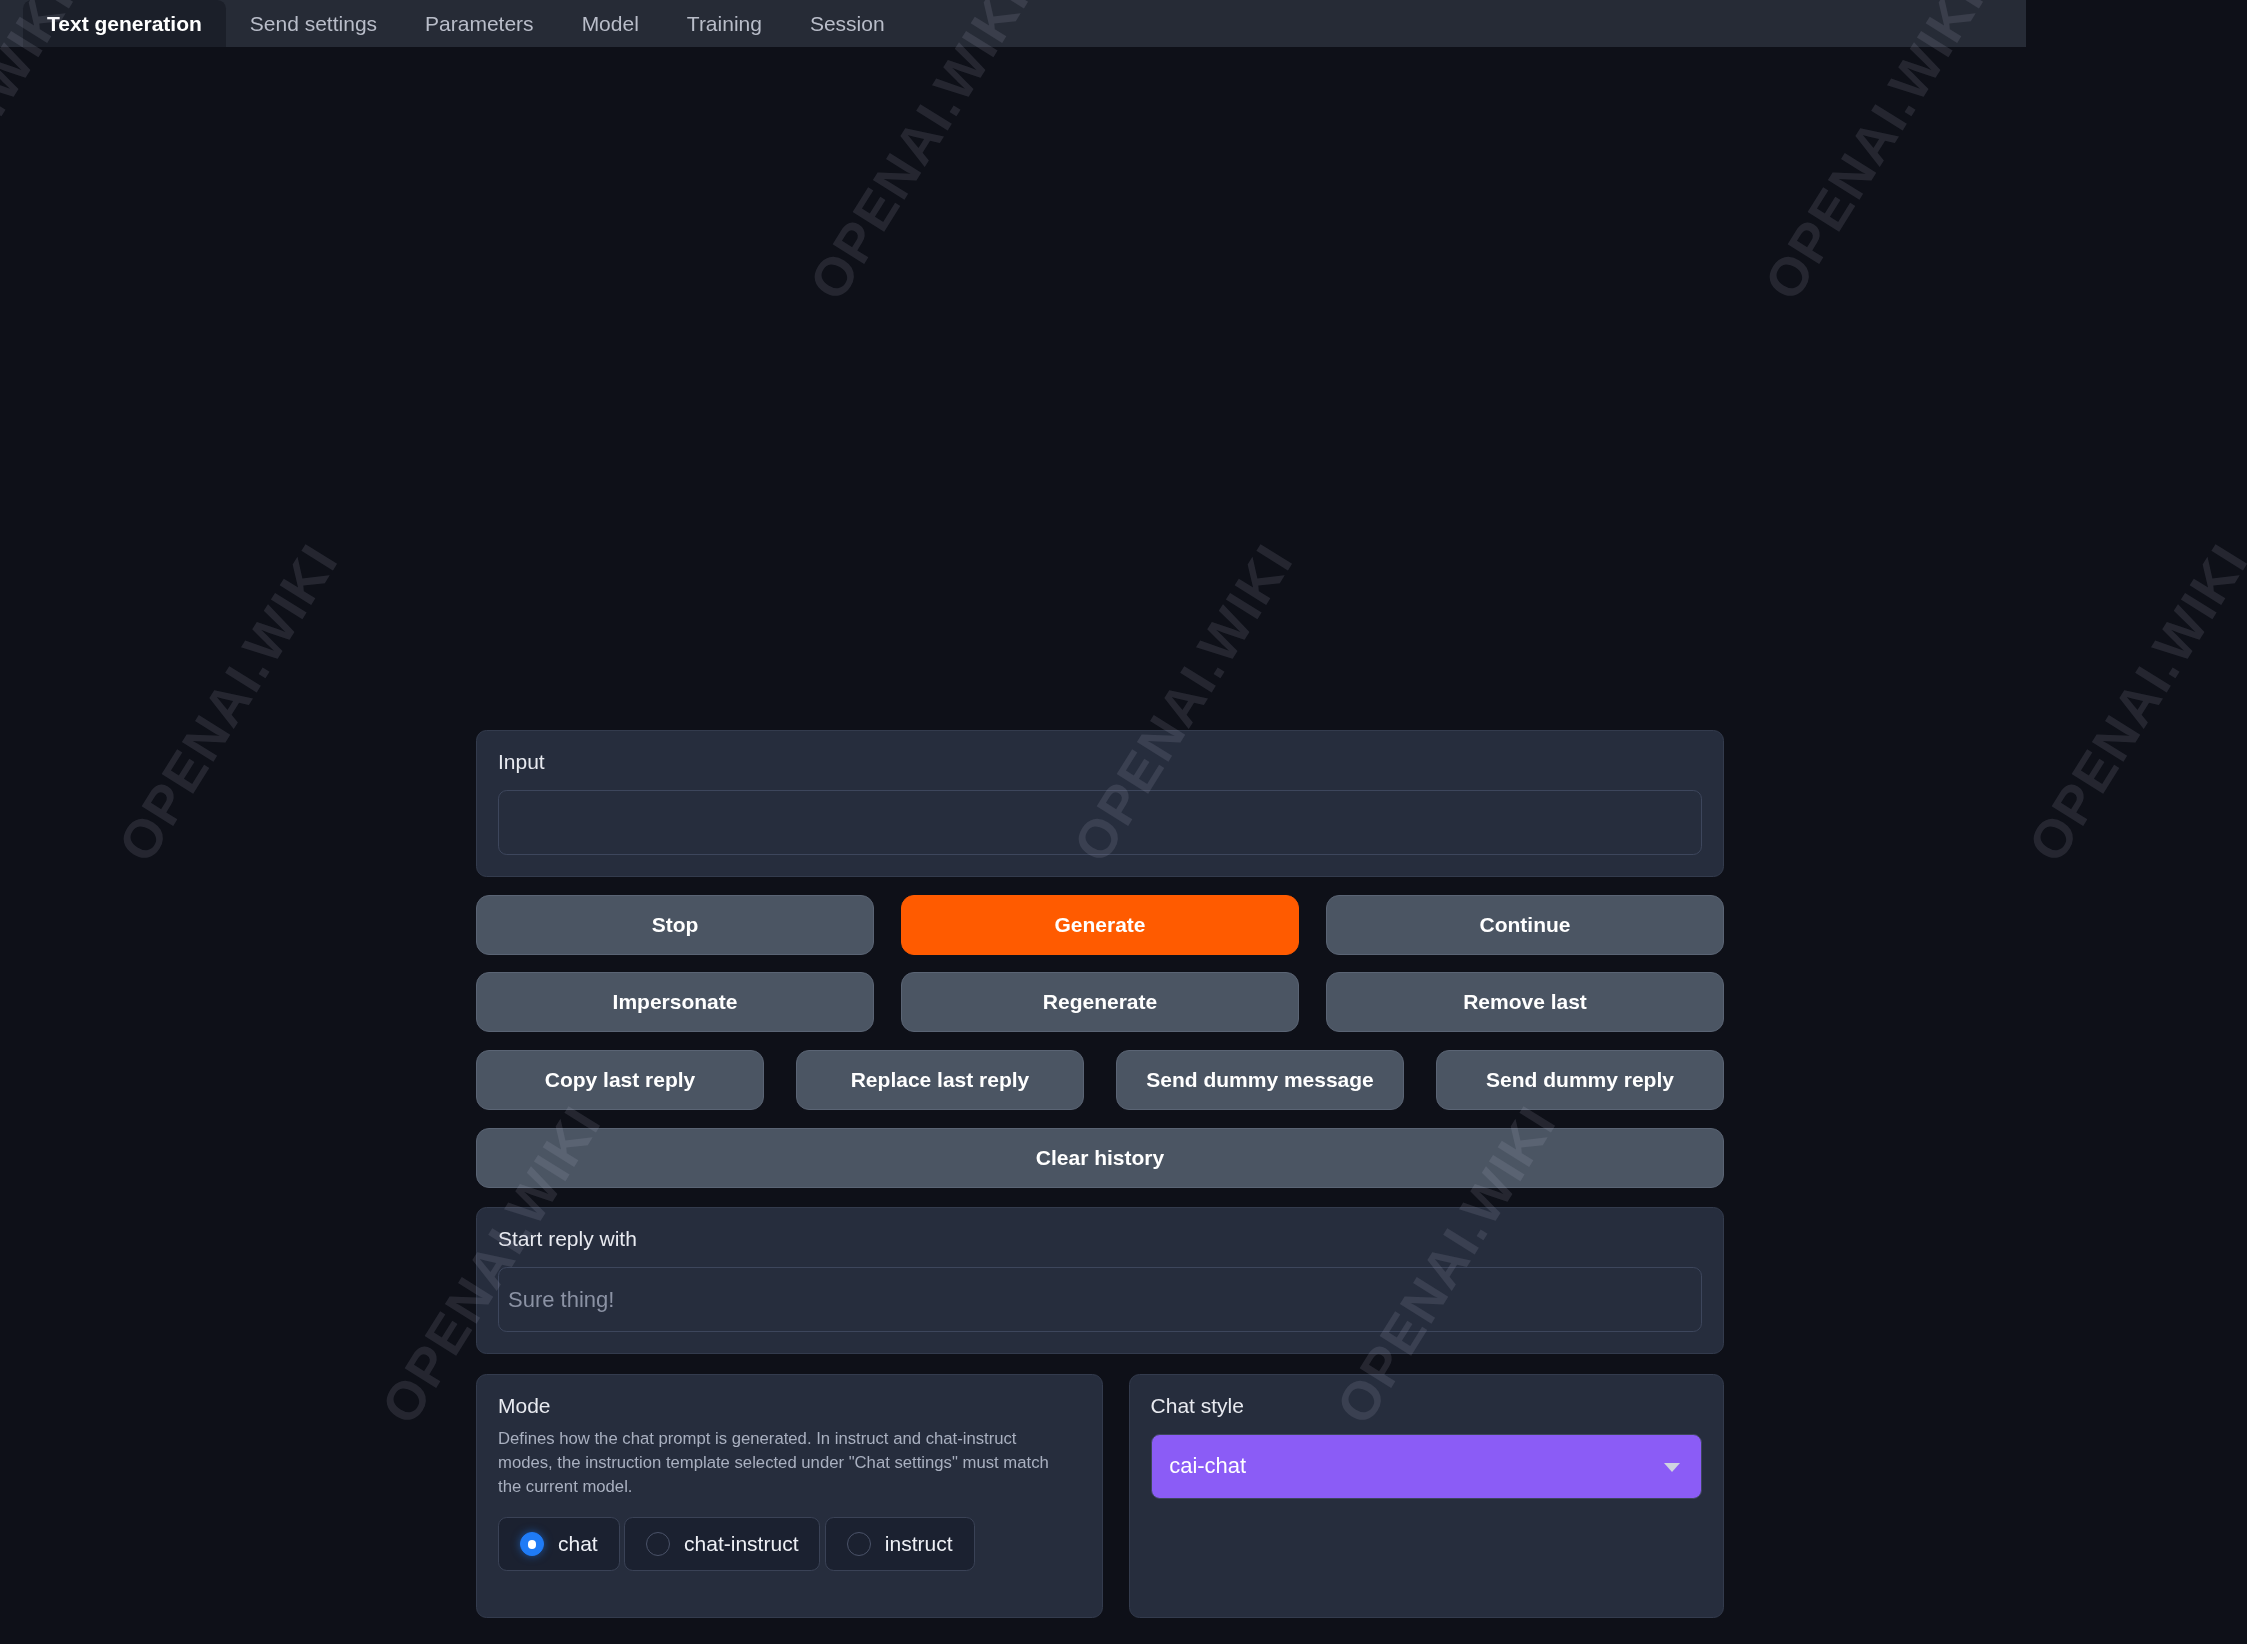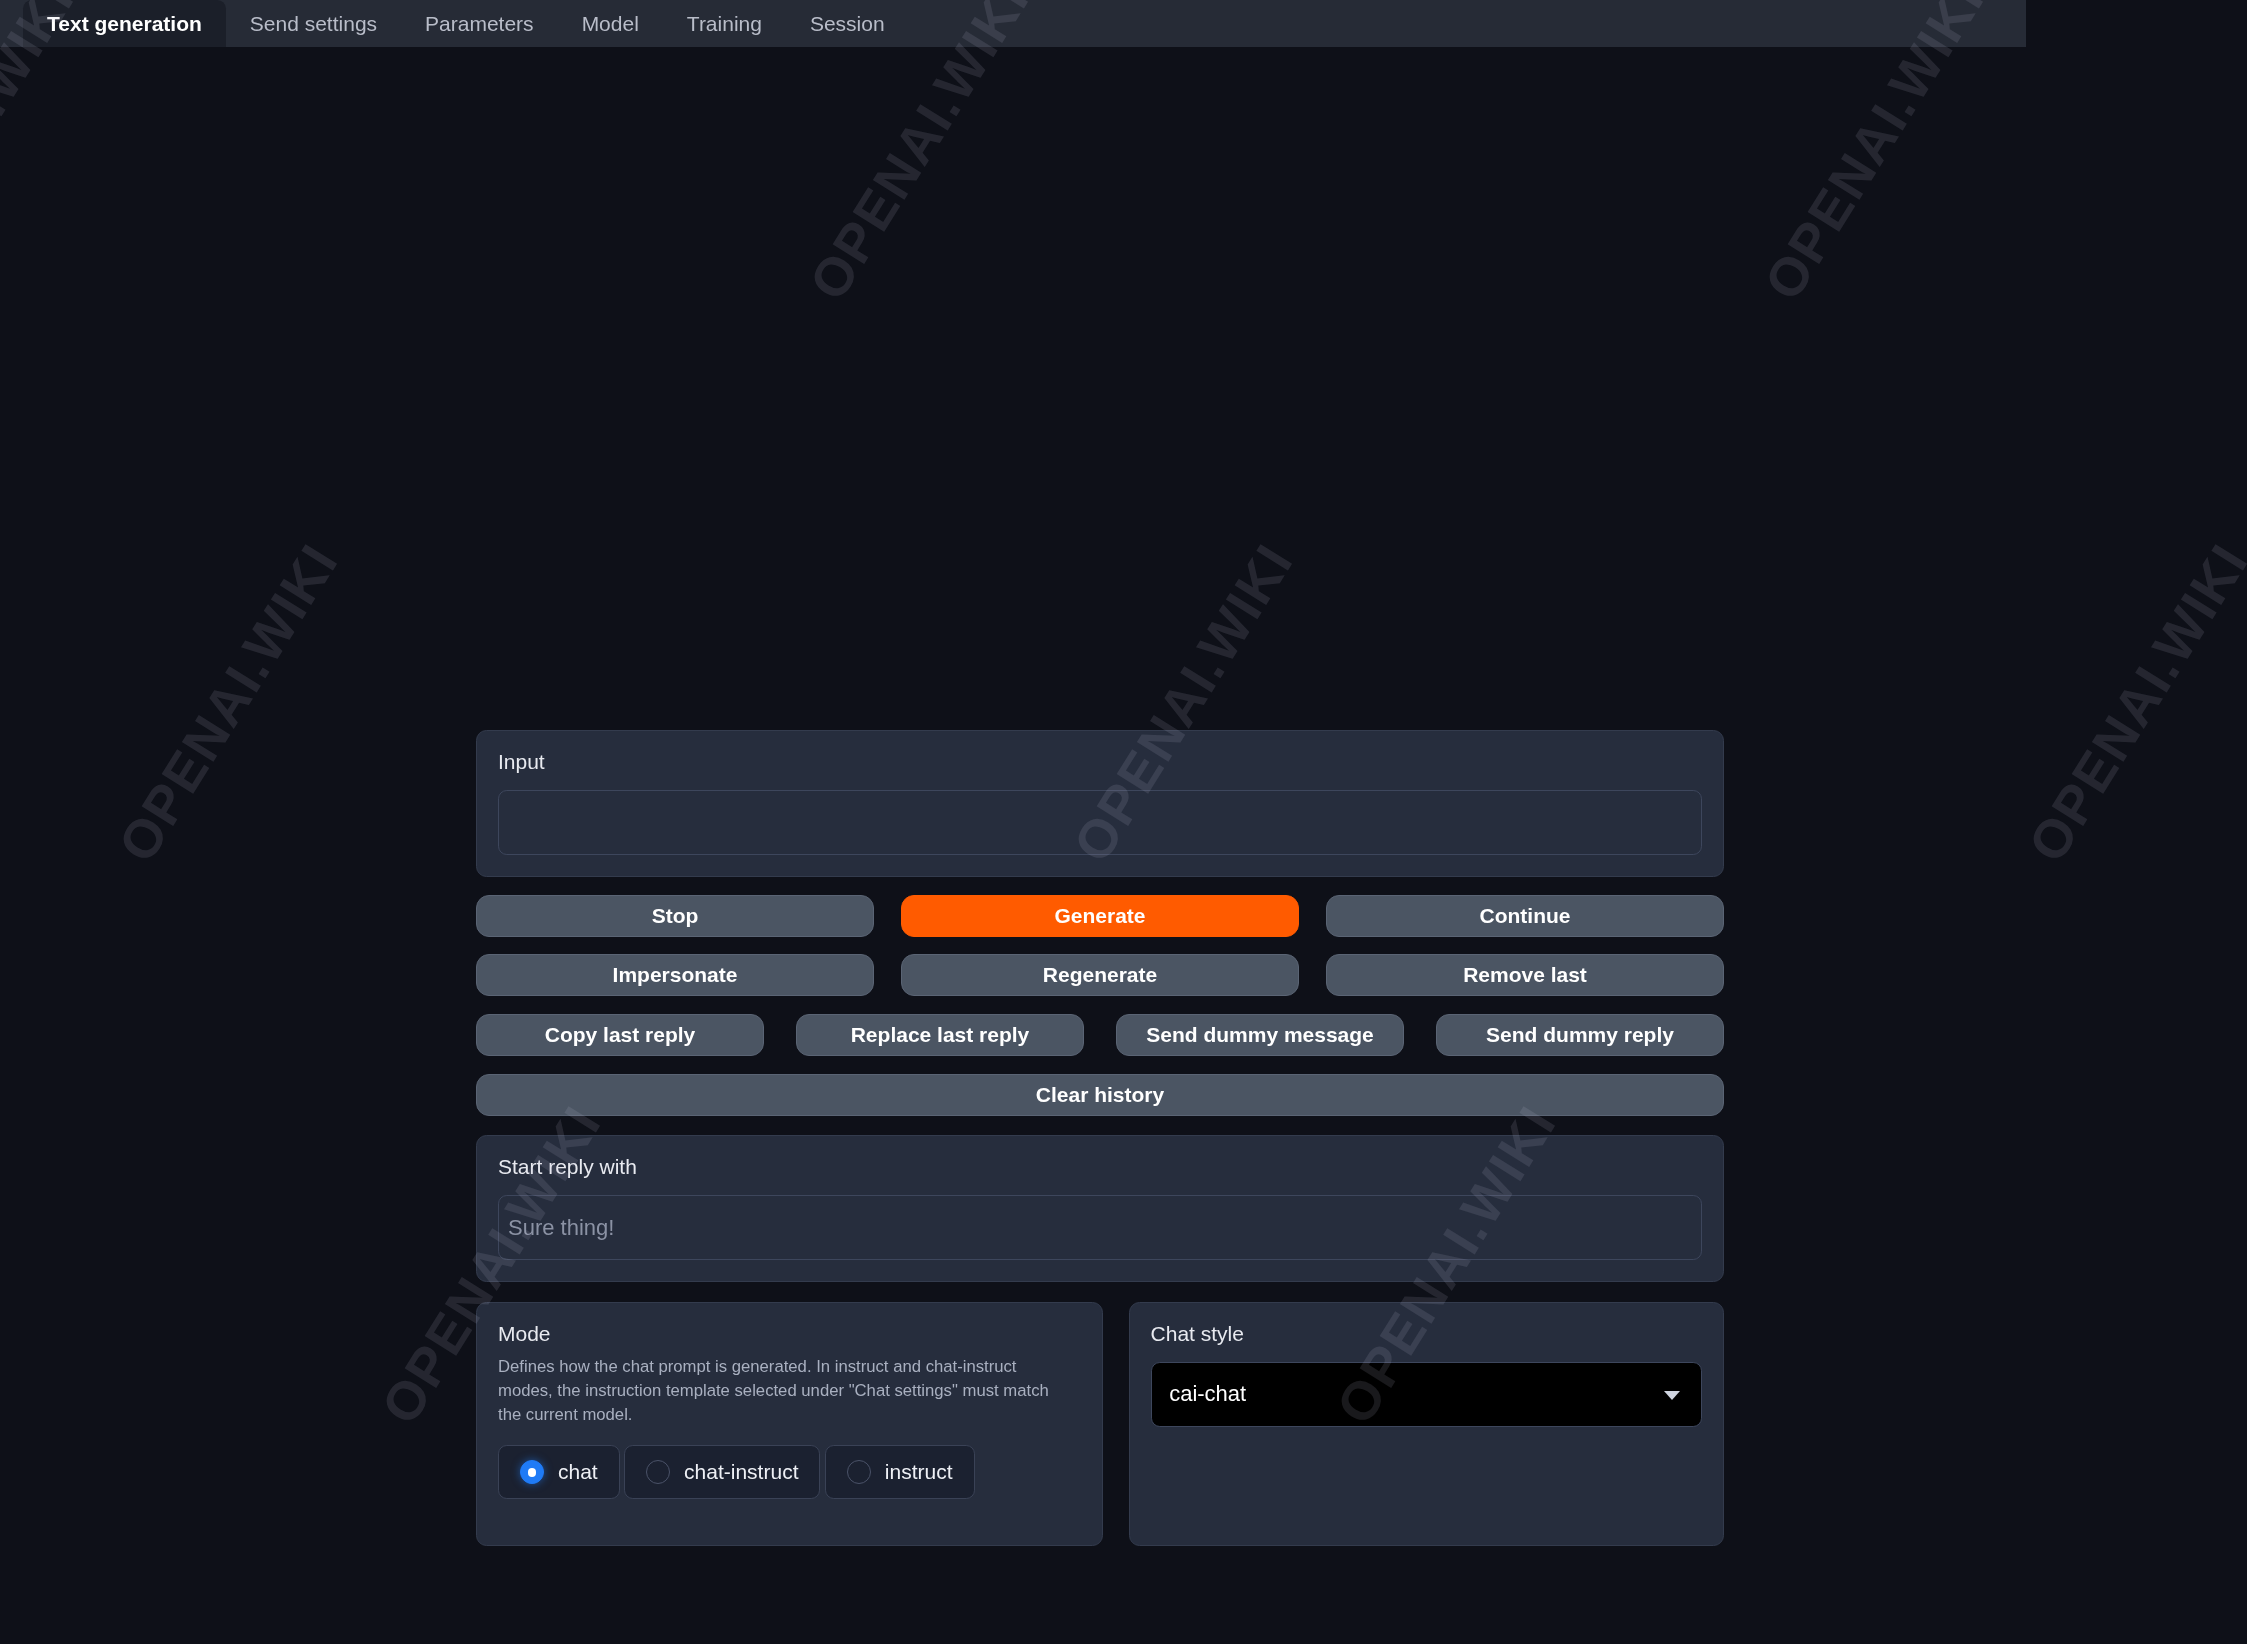--- a/index.html
+++ b/index.html
@@ -109,21 +109,21 @@
 
   
   .btn-row {
     display: flex;
     margin-top: 17.6px;
   }
   .btn {
     background: #4b5563;
     border: 0.9px solid #5a6474;
     border-radius: 13px;
-    height: 42px;
+    height: 60px;
     display: flex;
     align-items: center;
     justify-content: center;
     font-size: 21px;
     font-weight: 700;
     color: #ffffff;
     cursor: pointer;
     white-space: nowrap;
   }
   .btn.primary {
@@ -194,21 +194,21 @@
     position: absolute;
     left: 50%; top: 50%;
     width: 8.8px; height: 8.8px;
     margin: -4.4px 0 0 -4.4px;
     border-radius: 50%;
     background: #ffffff;
   }
 
   .select {
     position: relative;
-    background: #000000;
+    background: #8b5cf6;
     border: 0.9px solid #3d465c;
     border-radius: 8.8px;
     height: 65px;
     width: 100%;
     display: flex;
     align-items: center;
     padding: 0 17.6px;
     font-size: 22px;
     color: #ffffff;
     cursor: pointer;

